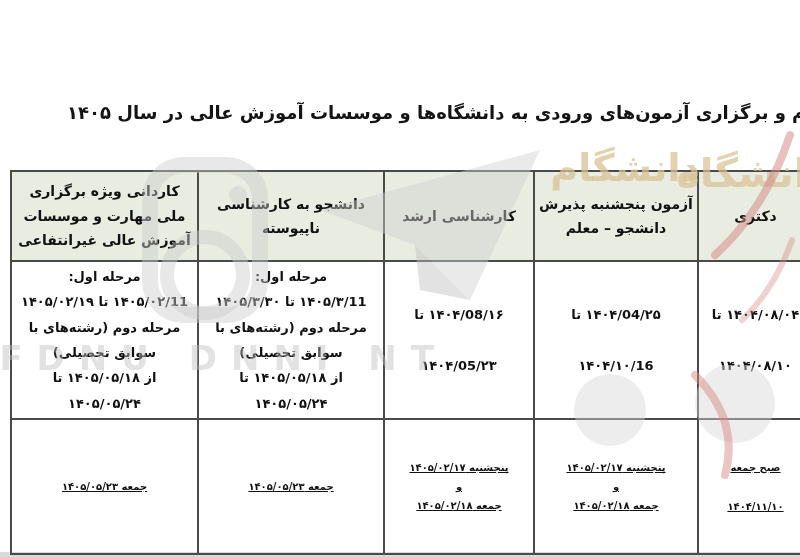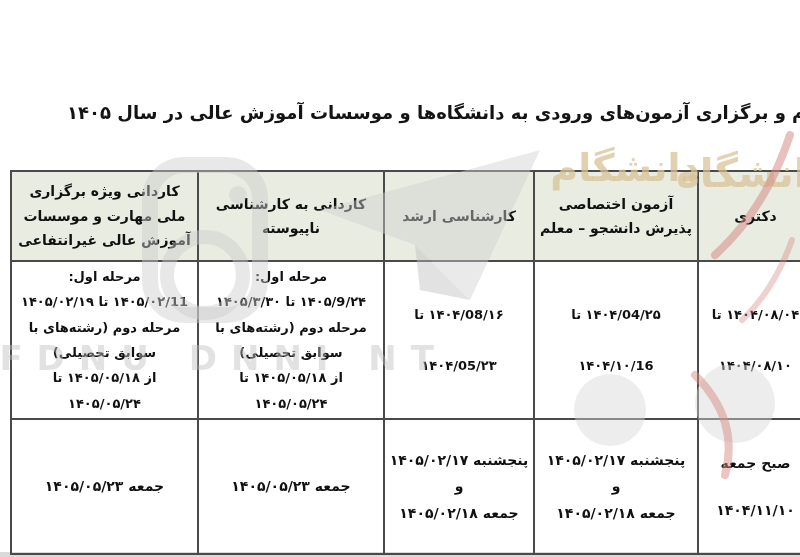--- a/index.html
+++ b/index.html
@@ -71,21 +71,21 @@
     padding:2px 4px;
     overflow:hidden;
   }
   tr.hdr td{
     background:#e8ece1;
     height:84px;
     font-size:14px;
     line-height:1.75;
   }
   tr.reg td{height:152px;font-size:13px;}
-  tr.exam td{height:129px;font-size:14px;}
+  tr.exam td{height:129px;font-size:10px;text-decoration:underline;}
   .line{line-height:1.95;}
   .gap-top{margin-top:26px;}
   .gap-top-sm{margin-top:20px;}
   .exam .line{line-height:1.9;}
 </style>
 </head>
 <body>
 
 <div class="page">
 
@@ -96,41 +96,41 @@
       <colgroup>
         <col style="width:115px">
           <col style="width:164px">
           <col style="width:150px">
           <col style="width:186px">
           <col style="width:187px">
       </colgroup>
       <tbody>
           <tr class="hdr">
         <td>دکتری</td>
-        <td>آزمون اختصاصی پذیرش دانشجو – معلم</td>
+        <td>آزمون پنجشنبه پذیرش دانشجو – معلم</td>
         <td>کارشناسی ارشد</td>
-        <td>کاردانی به کارشناسی ناپیوسته</td>
+        <td>دانشجو به کارشناسی ناپیوسته</td>
         <td>کاردانی ویژه برگزاری ملی مهارت و موسسات آموزش عالی غیرانتفاعی</td>
       </tr>
       <tr class="reg">
         <td>
           <div class="line">۱۴۰۴/۰۸/۰۴ تا</div>
           <div class="line gap-top">۱۴۰۴/۰۸/۱۰</div>
         </td>
         <td>
           <div class="line">۱۴۰۴/04/۲۵ تا</div>
           <div class="line gap-top">۱۴۰۴/۱۰/16</div>
         </td>
         <td>
           <div class="line">۱۴۰۴/08/۱۶ تا</div>
           <div class="line gap-top">۱۴۰۴/05/۲۳</div>
         </td>
         <td>
           <div class="line">مرحله اول:</div>
-          <div class="line">۱۴۰۵/9/۲۴ تا ۱۴۰۵/۳/۳۰</div>
+          <div class="line">۱۴۰۵/۳/11 تا ۱۴۰۵/۳/۳۰</div>
           <div class="line">مرحله دوم (رشته‌های با</div>
           <div class="line">سوابق تحصیلی)</div>
           <div class="line">از ۱۴۰۵/۰۵/۱۸ تا</div>
           <div class="line">۱۴۰۵/۰۵/۲۴</div>
         </td>
         <td>
           <div class="line">مرحله اول:</div>
           <div class="line">۱۴۰۵/۰۲/11 تا ۱۴۰۵/۰۲/۱۹</div>
           <div class="line">مرحله دوم (رشته‌های با</div>
           <div class="line">سوابق تحصیلی)</div>

